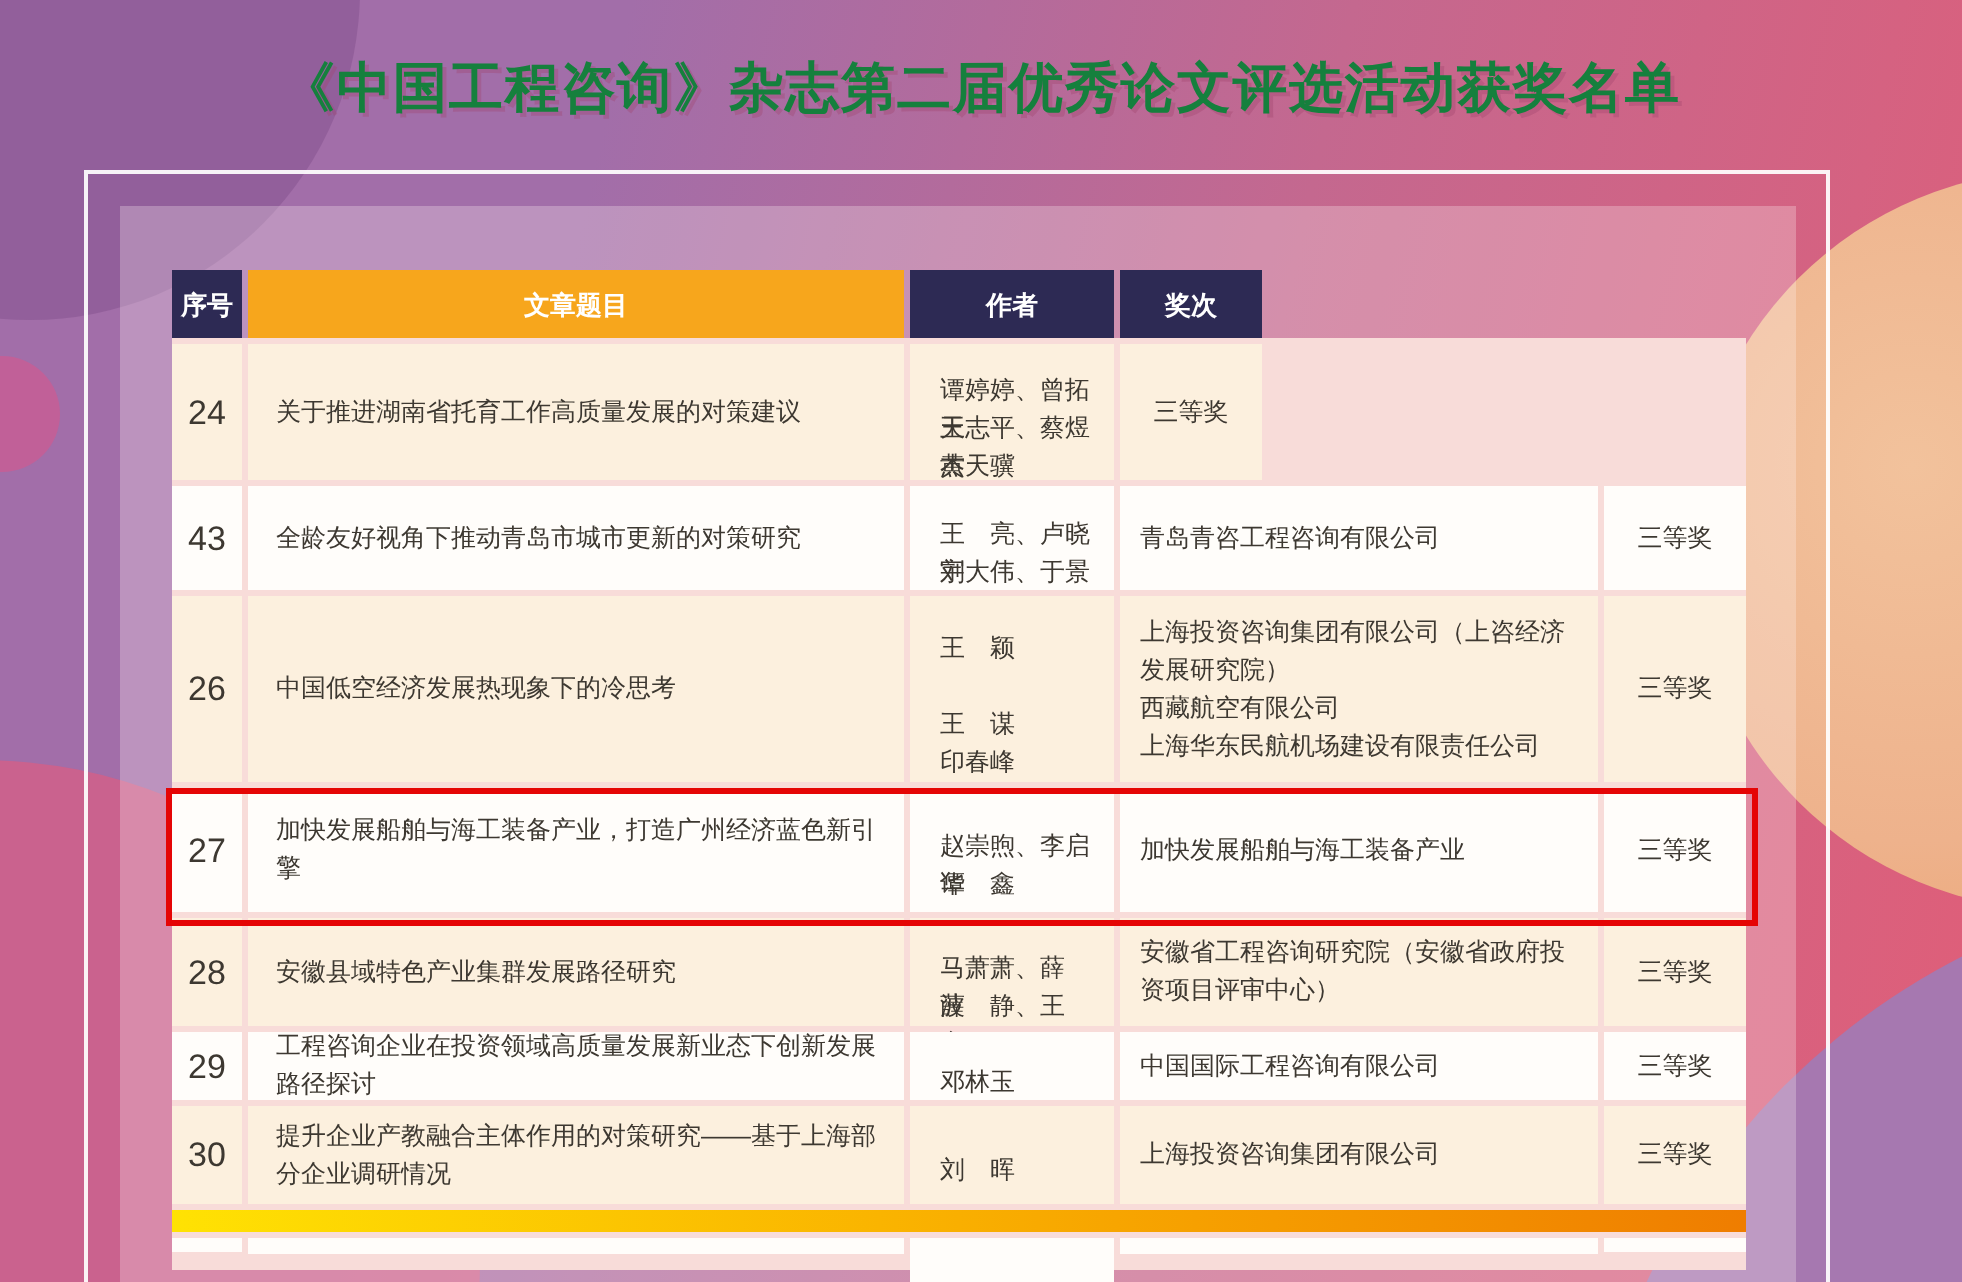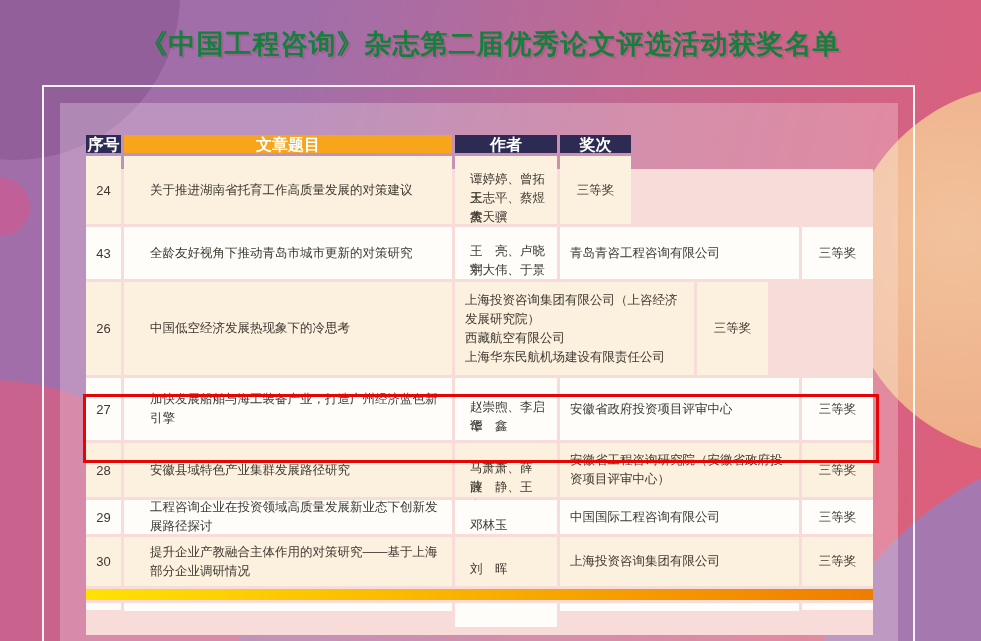--- a/index.html
+++ b/index.html
@@ -34,27 +34,27 @@
     border:2px solid rgba(255,255,255,.92);z-index:2;}
   .panel{position:absolute;left:60px;top:103px;width:838px;height:580px;
     background:rgba(255,246,244,.28);z-index:1;}
 
   .award-table{position:absolute;left:86px;top:135px;width:787px;z-index:3;background:transparent;}
   .trow{display:flex;gap:3px;margin-top:3px;background:transparent;}
   .trow.header{margin-top:0;}
   .cell{flex:none;display:flex;flex-direction:column;justify-content:center;
     font-size:12.5px;line-height:19px;color:var(--text);background:var(--rowwhite);}
   .trow.alt .cell{background:var(--cream);}
-  .c-idx{width:35px;align-items:center;text-align:center;font-size:13px;}
-  .c-title{width:328px;padding:4px 10px 4px 26px;}
+  .c-idx{width:35px;align-items:center;text-align:center;font-size:17px;}
+  .c-title{width:328px;padding:4px 10px 4px 14px;}
   .c-auth{width:102px;padding:20px 4px 4px 15px;}
   .c-aff{width:239px;padding:4px 8px 4px 10px;}
   .c-award{width:71px;align-items:center;text-align:center;}
   .trow.header .cell{background:var(--orange);color:#fff;font-weight:bold;
-    font-size:16px;align-items:center;justify-content:center;text-align:center;padding:0;height:18px;}
+    font-size:13px;align-items:center;justify-content:center;text-align:center;padding:0;height:34px;}
   .trow.header .c-idx,.trow.header .c-auth,.trow.header .c-award{background:var(--navy);}
   .line-set div{min-height:19px;}
   .trow.tight .cell{line-height:19px;}
   .gap-row .cell{background:var(--rowwhite);}
   .divider-bg{position:absolute;left:86px;top:169px;width:787px;height:466px;background:var(--divider);z-index:2;}
 
   .footer-bar{margin-top:3px;height:11px;width:100%;
     background:linear-gradient(90deg,var(--bar-yellow) 0%,#fab400 45%,var(--bar-orange) 100%);}
   .partial-row{height:7px;}
   .partial-row .cell{height:7px;}
@@ -107,37 +107,43 @@
       </div>
     <div class="cell c-aff line-set">
         <div>青岛青咨工程咨询有限公司</div>
       </div>
     <div class="cell c-award">三等奖</div>
   </div>
 
   <div class="trow alt tight" style="height:93px">
     <div class="cell c-idx">26</div>
     <div class="cell c-title">中国低空经济发展热现象下的冷思考</div>
+    <div class="cell c-auth line-set">
+        <div>王　颖</div>
+        <div></div>
+        <div>王　谋</div>
+        <div>印春峰</div>
+      </div>
     <div class="cell c-aff line-set">
         <div>上海投资咨询集团有限公司（上咨经济发展研究院）</div>
         <div>西藏航空有限公司</div>
         <div>上海华东民航机场建设有限责任公司</div>
       </div>
     <div class="cell c-award">三等奖</div>
   </div>
 
   <div class="trow" style="height:62px">
     <div class="cell c-idx">27</div>
     <div class="cell c-title">加快发展船舶与海工装备产业，打造广州经济蓝色新引擎</div>
     <div class="cell c-auth line-set">
         <div>赵崇煦、李启华</div>
         <div>谭　鑫</div>
       </div>
     <div class="cell c-aff line-set">
-        <div>安徽省政府投资项目评审中心</div>
+        <div>加快发展船舶与海工装备产业</div>
       </div>
     <div class="cell c-award">三等奖</div>
   </div>
 
   <div class="trow alt" style="height:54px">
     <div class="cell c-idx">28</div>
     <div class="cell c-title">安徽县域特色产业集群发展路径研究</div>
     <div class="cell c-auth line-set">
         <div>马萧萧、薛　波</div>
         <div>薛　静、王　亮</div>

